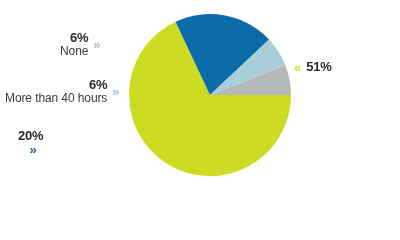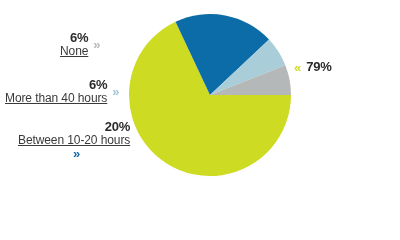--- a/index.html
+++ b/index.html
@@ -52,35 +52,34 @@
     font-size: 13px;
     font-weight: bold;
     color: #2b2b2b;
     letter-spacing: -0.2px;
   }
   .desc {
     font-size: 12px;
     font-weight: normal;
     color: #3a3a3a;
     letter-spacing: -0.1px;
-    text-decoration: underline;
   }
   .chev {
     font-size: 13px;
     font-weight: bold;
     line-height: 1;
   }
   .callout.right .chev { margin-right: 5px; }
   .callout.left  .chev { margin-left: 5px; }
 
   
   #callout-green  { left: 294px; top: 60px; }
   #callout-gray   { left: 60px;  top: 31px; }
   #callout-ltblue { left: 5px;   top: 78px; }
-  #callout-dkblue { left: 18px;  top: 120px; flex-direction: column; }
+  #callout-dkblue { left: 18px;  top: 129px; flex-direction: column; }
 </style>
 </head>
 <body>
 
 <div id="chart-root">
 
   <div id="pie-wrap">
     <svg id="pie-svg" viewBox="0 0 168 168" xmlns="http://www.w3.org/2000/svg">
       <defs>
         <radialGradient id="shadowGrad" cx="50%" cy="50%" r="50%">
@@ -99,21 +98,21 @@
 
       <path id="slice-ltblue" fill="#a9ced9" d="M 84 84 L 143.05 28.55 A 81 81 0 0 1 159.31 54.18 Z"></path>
 
       <path id="slice-gray" fill="#b4b8b8" d="M 84 84 L 159.31 54.18 A 81 81 0 0 1 165.00 84.00 Z"></path>
     </svg>
   </div>
 
   <div class="callout right" id="callout-green">
     <span class="chev" style="color:#cddc22;">«</span>
     <span class="txt">
-      <span class="pct">79%</span>
+      <span class="pct">51%</span>
     </span>
   </div>
 
   <div class="callout left" id="callout-gray">
     <span class="txt">
       <span class="pct">6%</span>
       <span class="desc">None</span>
     </span>
     <span class="chev" style="color:#b4b8b8;">»</span>
   </div>
@@ -122,18 +121,17 @@
     <span class="txt">
       <span class="pct">6%</span>
       <span class="desc">More than 40 hours</span>
     </span>
     <span class="chev" style="color:#9cc6d4;">»</span>
   </div>
 
   <div class="callout left" id="callout-dkblue">
     <span class="txt">
       <span class="pct">20%</span>
-      <span class="desc">Between 10-20 hours</span>
     </span>
     <span class="chev" style="color:#1566a8;">»</span>
   </div>
 
 </div>
 
 </body></html>

